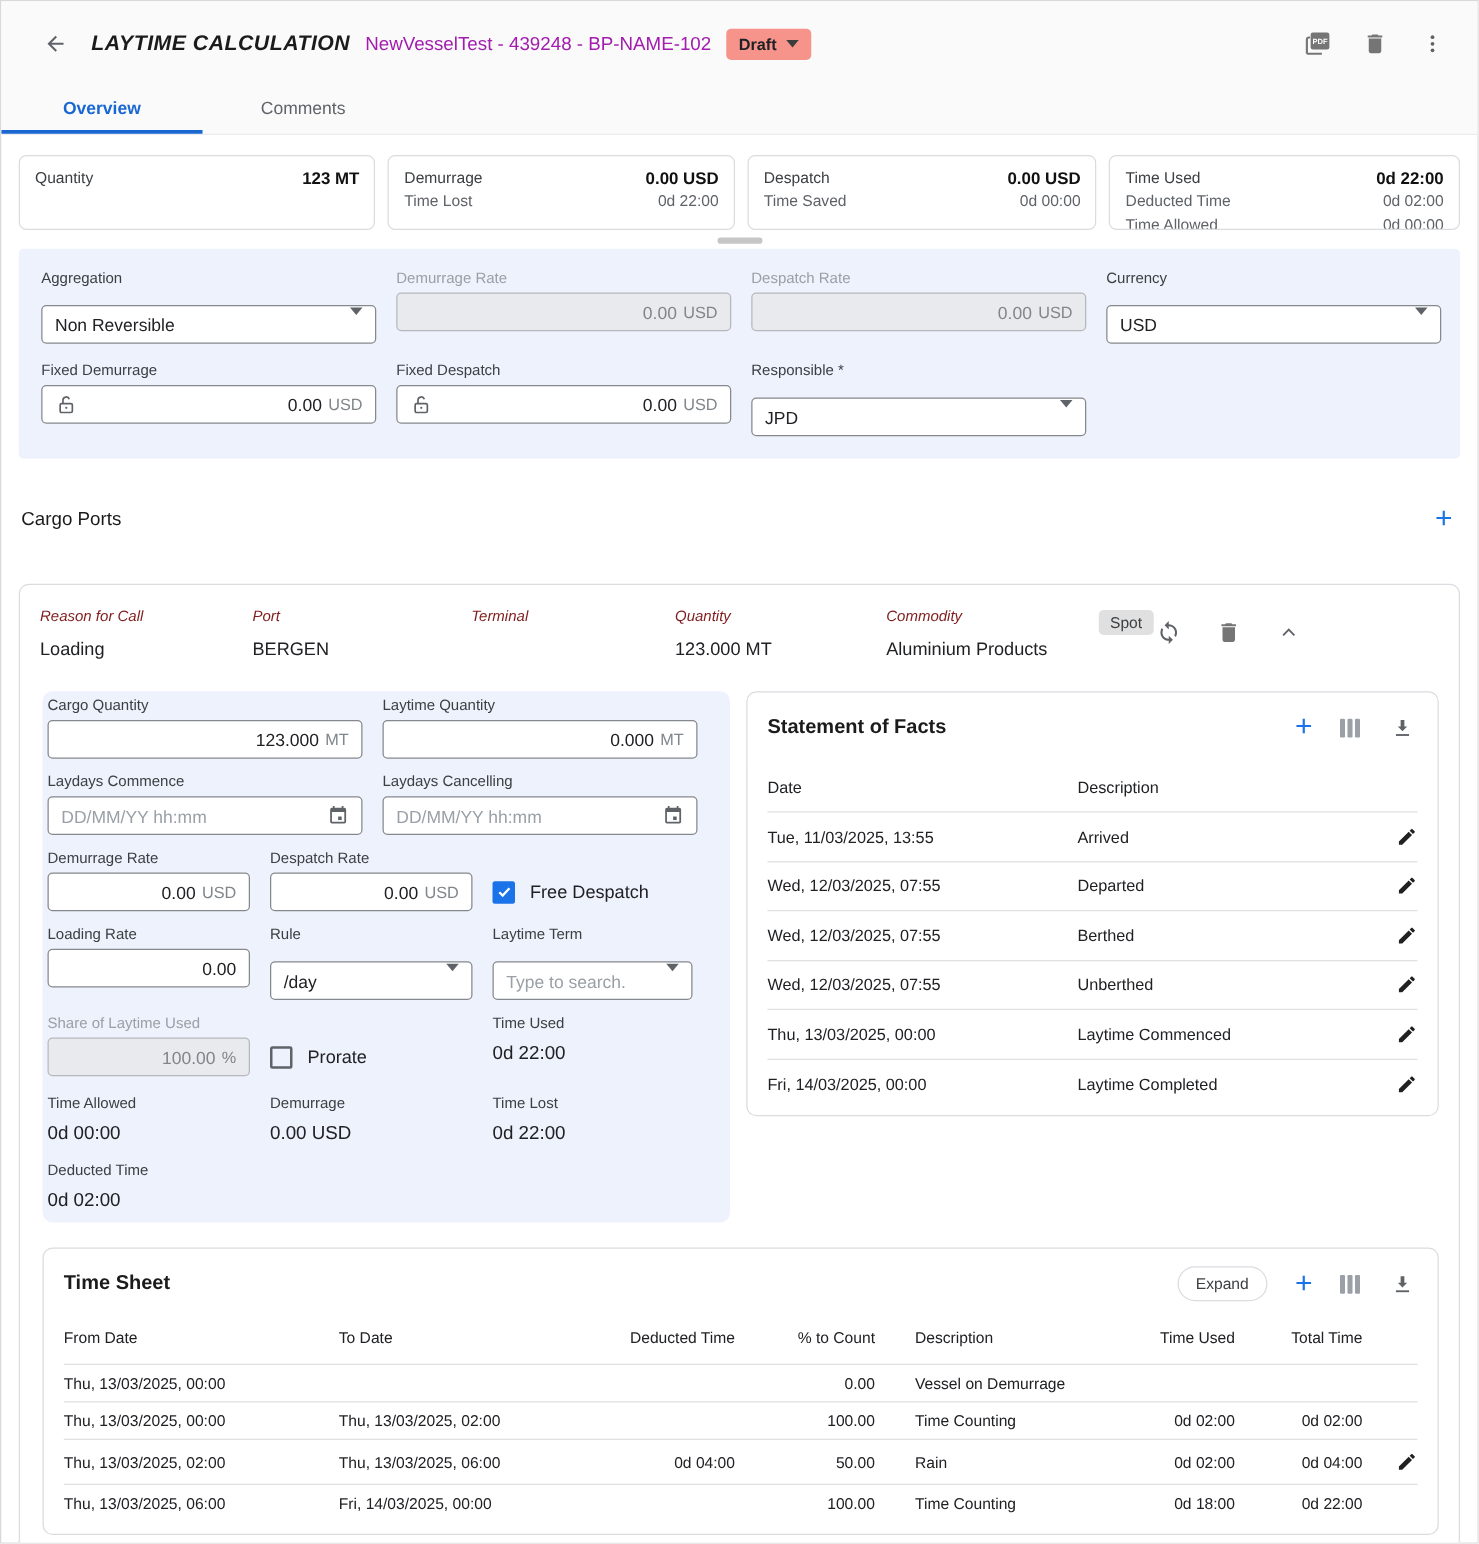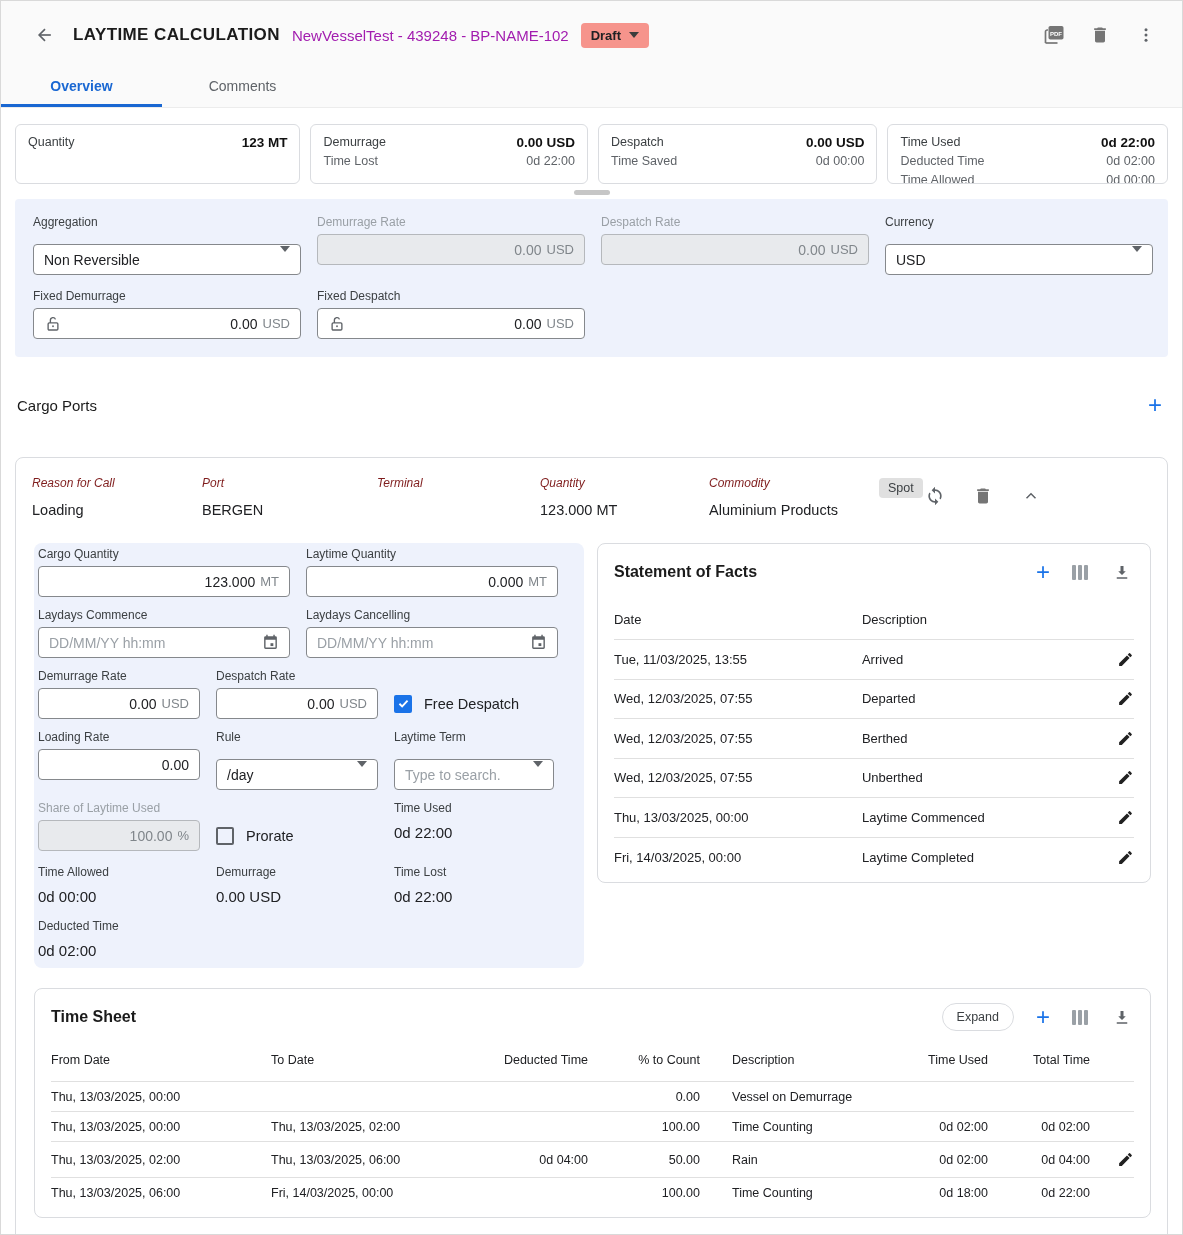--- a/index.html
+++ b/index.html
@@ -4,21 +4,21 @@
 <style>
   * { margin:0; padding:0; box-sizing:border-box; }
   html,body { background:#fff; }
   body { font-family:"Liberation Sans","DejaVu Sans",sans-serif; color:#202124; }
   .page { position:relative; width:1183px; height:1235px; border:1px solid #d9d9d9; background:#fff; overflow:hidden; }
 
   
   .app-header { background:#fafafa; border-bottom:1px solid #ececec; padding-top:16px; }
   .hdr-row { display:flex; align-items:center; padding:0 24px 0 30px; height:36px; }
   .back-btn { width:28px; height:28px; display:flex; align-items:center; justify-content:center; cursor:pointer; margin-right:14px; }
-  .page-title { font-size:17px; font-weight:bold; letter-spacing:.4px; color:#1b1b1b; }
+  .page-title { font-size:17px; font-weight:bold; letter-spacing:.4px; color:#1b1b1b;font-style:italic; }
   .page-subtitle { font-size:15px; color:#a21caf; margin-left:12px; }
   .status-badge { margin-left:12px; background:#f6948c; border-radius:4px; padding:5px 10px; font-size:13px; font-weight:bold; color:#202124; display:flex; align-items:center; gap:8px; cursor:pointer; }
   .hdr-icons { margin-left:auto; display:flex; align-items:center; gap:22px; }
   .icon-btn { width:24px; height:24px; display:flex; align-items:center; justify-content:center; cursor:pointer; }
   .tabs { display:flex; margin-top:14px; }
   .tab { width:161px; text-align:center; font-size:14px; padding:11px 0 13px; color:#5f6368; cursor:pointer; position:relative; }
   .tab.active { color:#1967d2; font-weight:bold; }
   .tab.active::after { content:""; position:absolute; left:0; right:0; bottom:0; height:3px; background:#1967d2; }
 
   
@@ -236,20 +236,27 @@
       <div>
         <div class="fld-label">Fixed Despatch</div>
         <div class="field">
           <svg width="18" height="18" viewBox="0 0 24 24" fill="none" stroke="#5f6368" stroke-width="1.8">
               <rect x="5.5" y="10.5" width="13" height="9.5" rx="1.5"></rect>
               <circle cx="12" cy="15" r="1.2" fill="#5f6368" stroke="none"></circle>
               <path d="M8.5 10.5V7a3.5 3.5 0 0 1 6.8-1.2"></path>
             </svg>
           <span class="val">0.00</span>
           <span class="unit">USD</span>
+        </div>
+      </div>
+      <div>
+        <div class="fld-label">Responsible *</div>
+        <div class="select">
+          <span>JPD</span>
+          <span class="caret"><span class="caret-down"></span></span>
         </div>
       </div>
       <div></div>
     </div>
   </div>
 
   <div class="section-head">
     <span class="section-title">Cargo Ports</span>
     <span class="plus-icon">+</span>
   </div>

